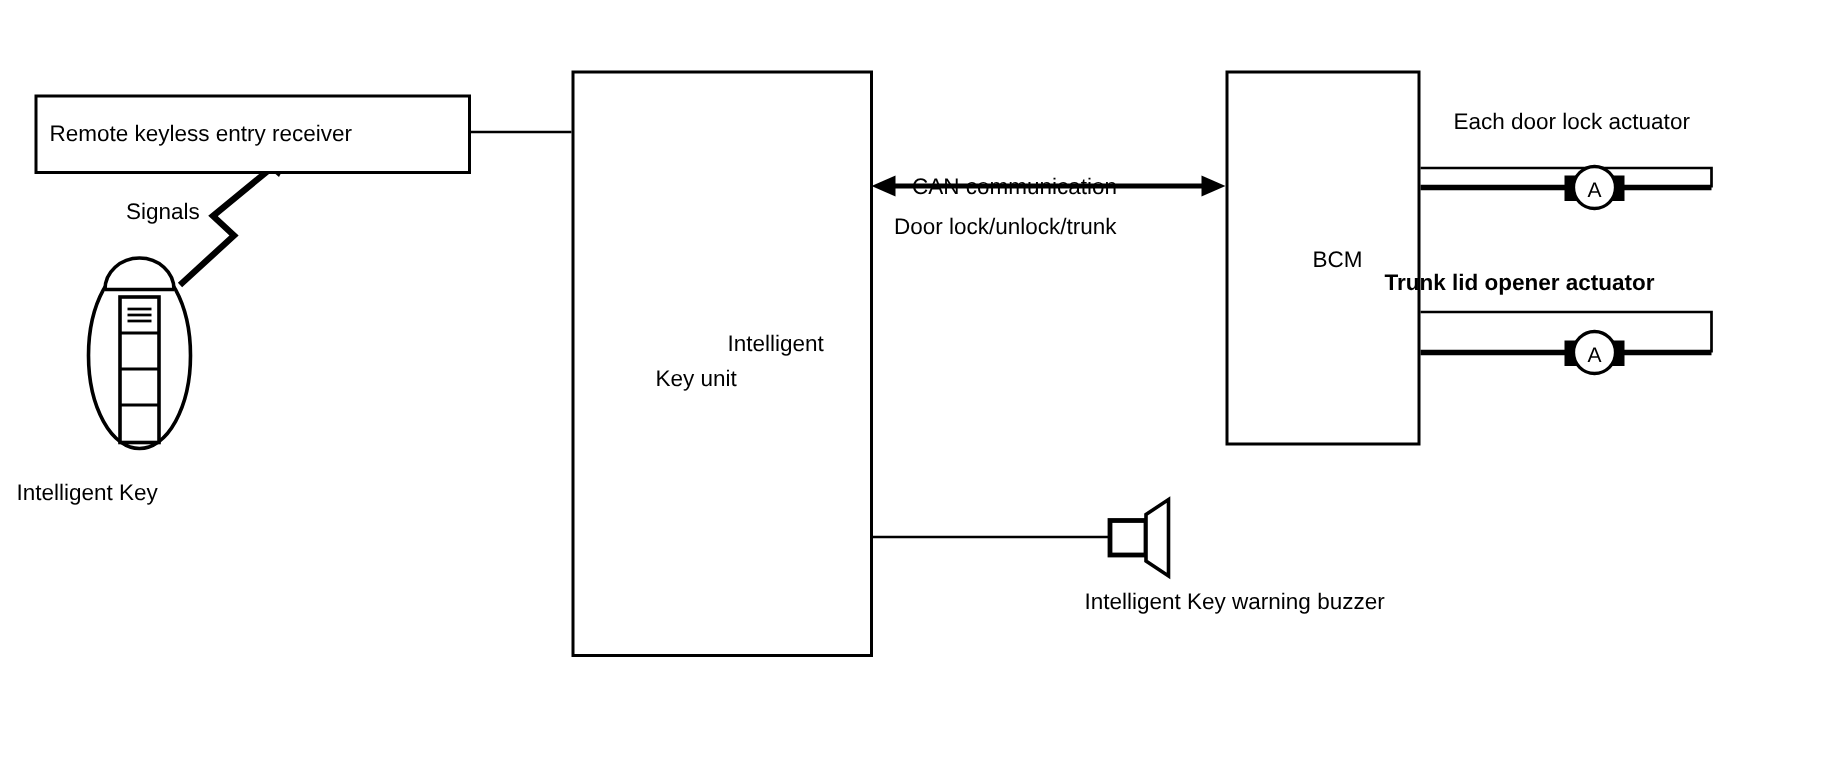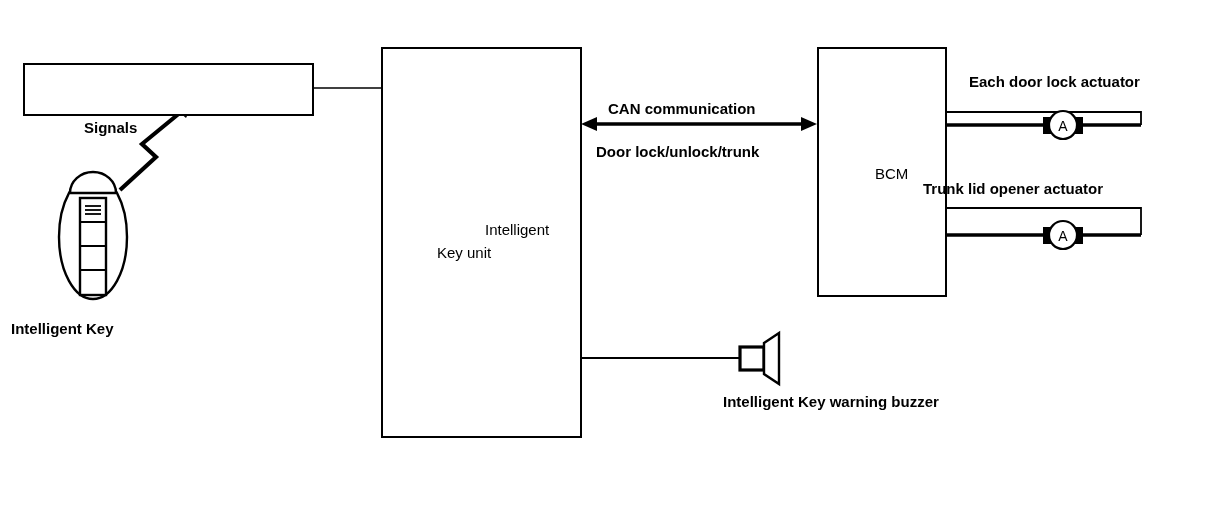--- a/index.html
+++ b/index.html
@@ -15,21 +15,20 @@
     font-family: "Liberation Sans", sans-serif;
     color: #000000;
     overflow: hidden;
   }
   .lbl {
     position: absolute;
     font-size: 15px;
     line-height: 20px;
     white-space: pre;
     color: #000;
-    font-weight: bold;
   }
   .lbl.bold { font-weight: bold; }
   .box {
     position: absolute;
     border: 2px solid #000;
     background: #fff;
     box-sizing: border-box;
   }
   .boxlabel {
     position: absolute;
@@ -106,33 +105,34 @@
       <line x1="80" y1="246" x2="106" y2="246" stroke="#000" stroke-width="2"></line>
       <line x1="80" y1="270" x2="106" y2="270" stroke="#000" stroke-width="2"></line>
 
       <line x1="85" y1="206" x2="101" y2="206" stroke="#000" stroke-width="1.8"></line>
       <line x1="85" y1="210" x2="101" y2="210" stroke="#000" stroke-width="1.8"></line>
       <line x1="85" y1="214" x2="101" y2="214" stroke="#000" stroke-width="1.8"></line>
     </g>
   </svg>
 
   <div class="box" style="left:23px; top:63px; width:291px; height:53px;"></div>
+  <div class="boxlabel" style="left:33px; top:79px; width:275px;">Remote keyless entry receiver</div>
 
   <div class="box" style="left:381px; top:47px; width:201px; height:391px;"></div>
   <div class="boxlabel" style="left:437px; top:219px;margin-left:48px;">Intelligent</div>
   <div class="boxlabel" style="left:437px; top:242px;text-align:right;">Key unit</div>
 
   <div class="box" style="left:817px; top:47px; width:130px; height:250px;"></div>
   <div class="boxlabel" style="left:857px; top:163px;margin-left:18px;">BCM</div>
 
-  <div class="lbl" style="left:84px; top:118px;">Signals</div>
+  <div class="lbl" style="left:84px; top:132px;">Signals</div>
 
   <div class="lbl" style="left:11px; top:319px;">Intelligent Key</div>
 
-  <div class="lbl" style="left:608px; top:99px;">CAN communication</div>
+  <div class="lbl" style="left:608px; top:115px;">CAN communication</div>
 
   <div class="lbl" style="left:596px; top:142px;">Door lock/unlock/trunk</div>
 
   <div class="lbl" style="left:723px; top:392px;text-align:right;">Intelligent Key warning buzzer</div>
 
   <div class="lbl" style="left:969px; top:72px;">Each door lock actuator</div>
 
   <div class="lbl bold" style="left:923px; top:179px;">Trunk lid opener actuator</div>
 
 </div>

